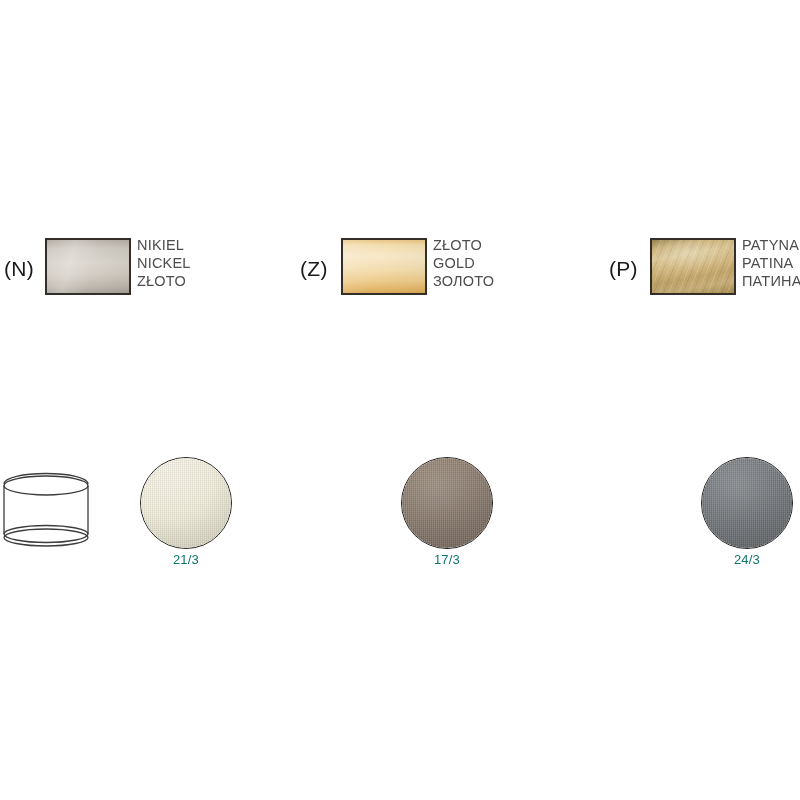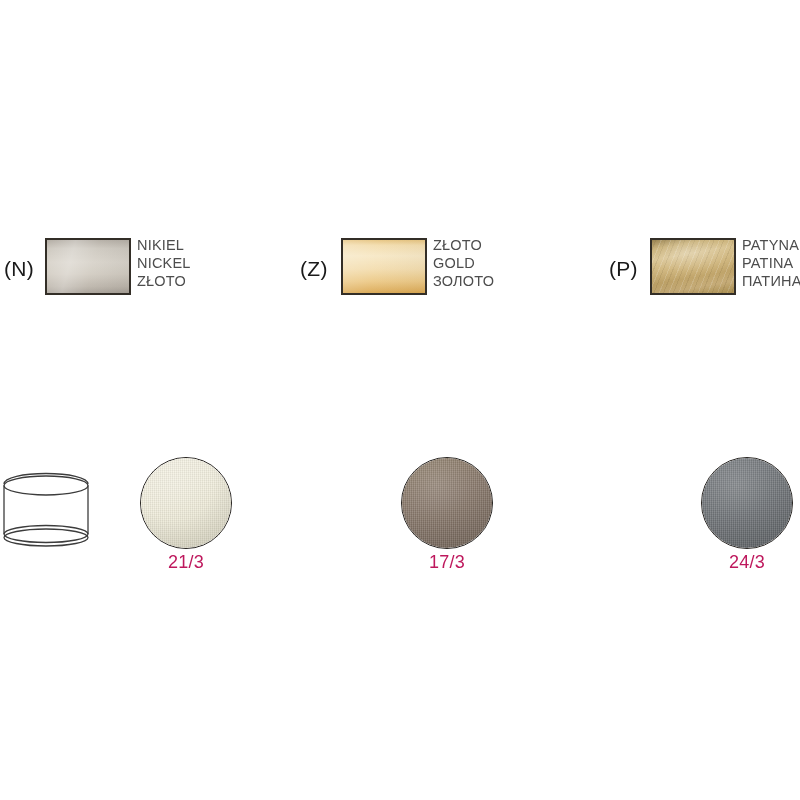--- a/index.html
+++ b/index.html
@@ -235,22 +235,22 @@
         rgba(255,255,255,0.00) 55%,
         rgba(0,0,0,0.07) 100%);
   }
 
   .disc-label {
     position: absolute;
     left: 0;
     right: 0;
     top: 102px;
     text-align: center;
-    font-size: 18px;
-    color: #be185d;
+    font-size: 13px;
+    color: #0f766e;
     letter-spacing: 0.2px;
     white-space: nowrap;
   }
 </style>
 </head>
 <body>
 
 <div class="page">
 
   <div class="finish-row">

